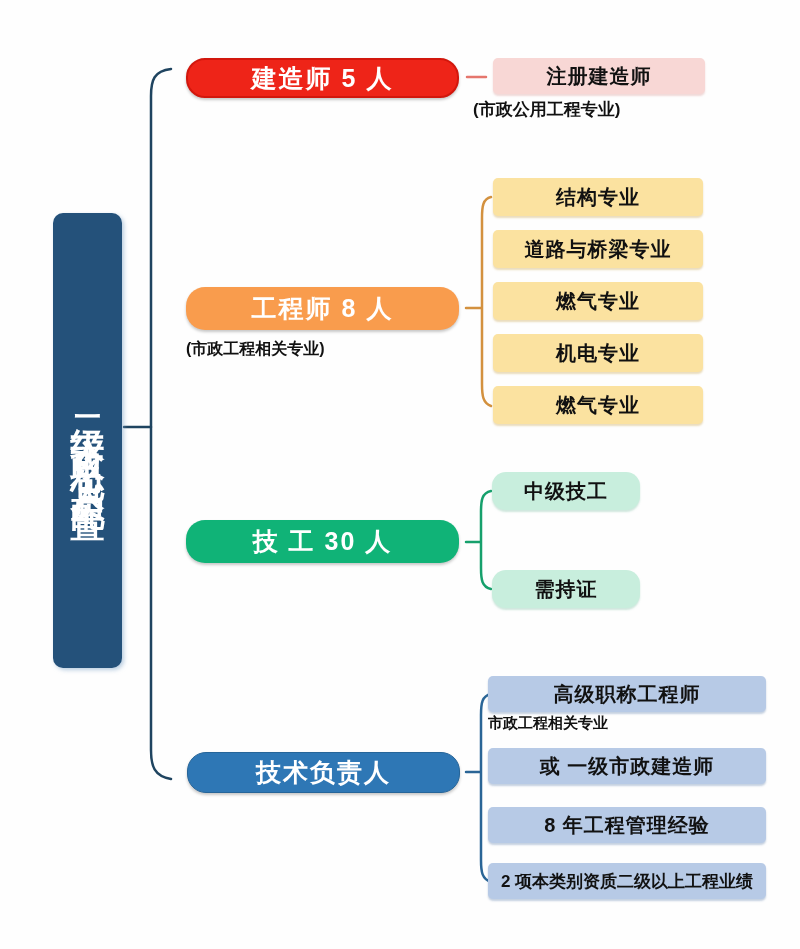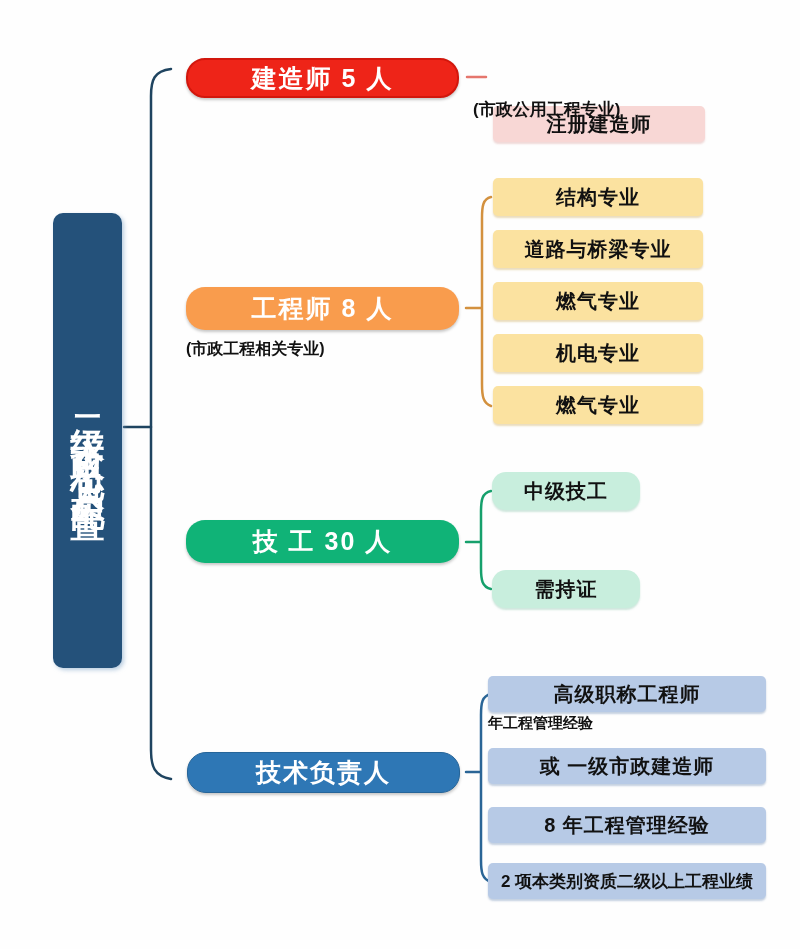--- a/index.html
+++ b/index.html
@@ -18,21 +18,21 @@
   .root span{writing-mode:vertical-rl;text-orientation:upright;letter-spacing:10px;line-height:69px;}
   
   .main{width:273px;height:42px;border-radius:19px;color:#ffffff;font-size:25px;
         letter-spacing:2px;box-shadow:0 2px 3px rgba(0,0,0,.22);}
   .main.red{left:186px;top:58px;height:40px;background:#ee2418;border:2px solid #d2170d;}
   .main.orange{left:186px;top:287px;height:43px;background:#f99c4d;}
   .main.green{left:186px;top:520px;height:43px;background:#10b377;}
   .main.blue{left:187px;top:752px;height:41px;background:#2e77b5;border:1px solid #266599;}
   
   .leaf{border-radius:5px;color:#111111;font-size:20px;letter-spacing:1px;}
-  .leaf.pink{left:493px;top:58px;width:212px;height:36px;background:#f8d7d5;box-shadow:0 2px 2px rgba(215,150,145,.35);margin-top:48px;}
+  .leaf.pink{left:493px;top:58px;width:212px;height:36px;background:#f8d7d5;box-shadow:0 2px 2px rgba(215,150,145,.35);}
   .leaf.yellow{left:493px;width:210px;height:38px;background:#fbe2a0;box-shadow:0 2px 2px rgba(205,170,90,.4);}
   .leaf.mint{left:492px;width:148px;height:38px;background:#c8eedd;box-shadow:0 2px 2px rgba(120,190,160,.35);border-radius:14px;}
   .leaf.lblue{left:488px;width:278px;height:36px;background:#b7cae6;box-shadow:0 2px 2px rgba(110,140,180,.4);}
   .leaf.small{font-size:17px;letter-spacing:0;}
   
   .note{position:absolute;font-weight:bold;color:#111111;}
   .note.n-pink{left:473px;top:98px;width:252px;font-size:17px;}
   .note.n-orange{left:186px;top:339px;width:273px;font-size:16px;}
   .note.n-blue{left:488px;top:714px;width:278px;font-size:15px;}
 </style>
@@ -107,21 +107,21 @@
   <div class="box leaf mint" style="top:570px">
     <span>需持证</span>
   </div>
 
   <div class="box main blue">
     <span>技术负责人</span>
   </div>
   <div class="box leaf lblue" style="top:676px">
     <span>高级职称工程师</span>
   </div>
-  <div class="note n-blue">年工程管理经验</div>
+  <div class="note n-blue">市政工程相关专业</div>
   <div class="box leaf lblue" style="top:748px">
     <span>或  一级市政建造师</span>
   </div>
   <div class="box leaf lblue" style="top:807px">
     <span>8 年工程管理经验</span>
   </div>
   <div class="box leaf lblue small" style="top:863px">
     <span>2 项本类别资质二级以上工程业绩</span>
   </div>
 

